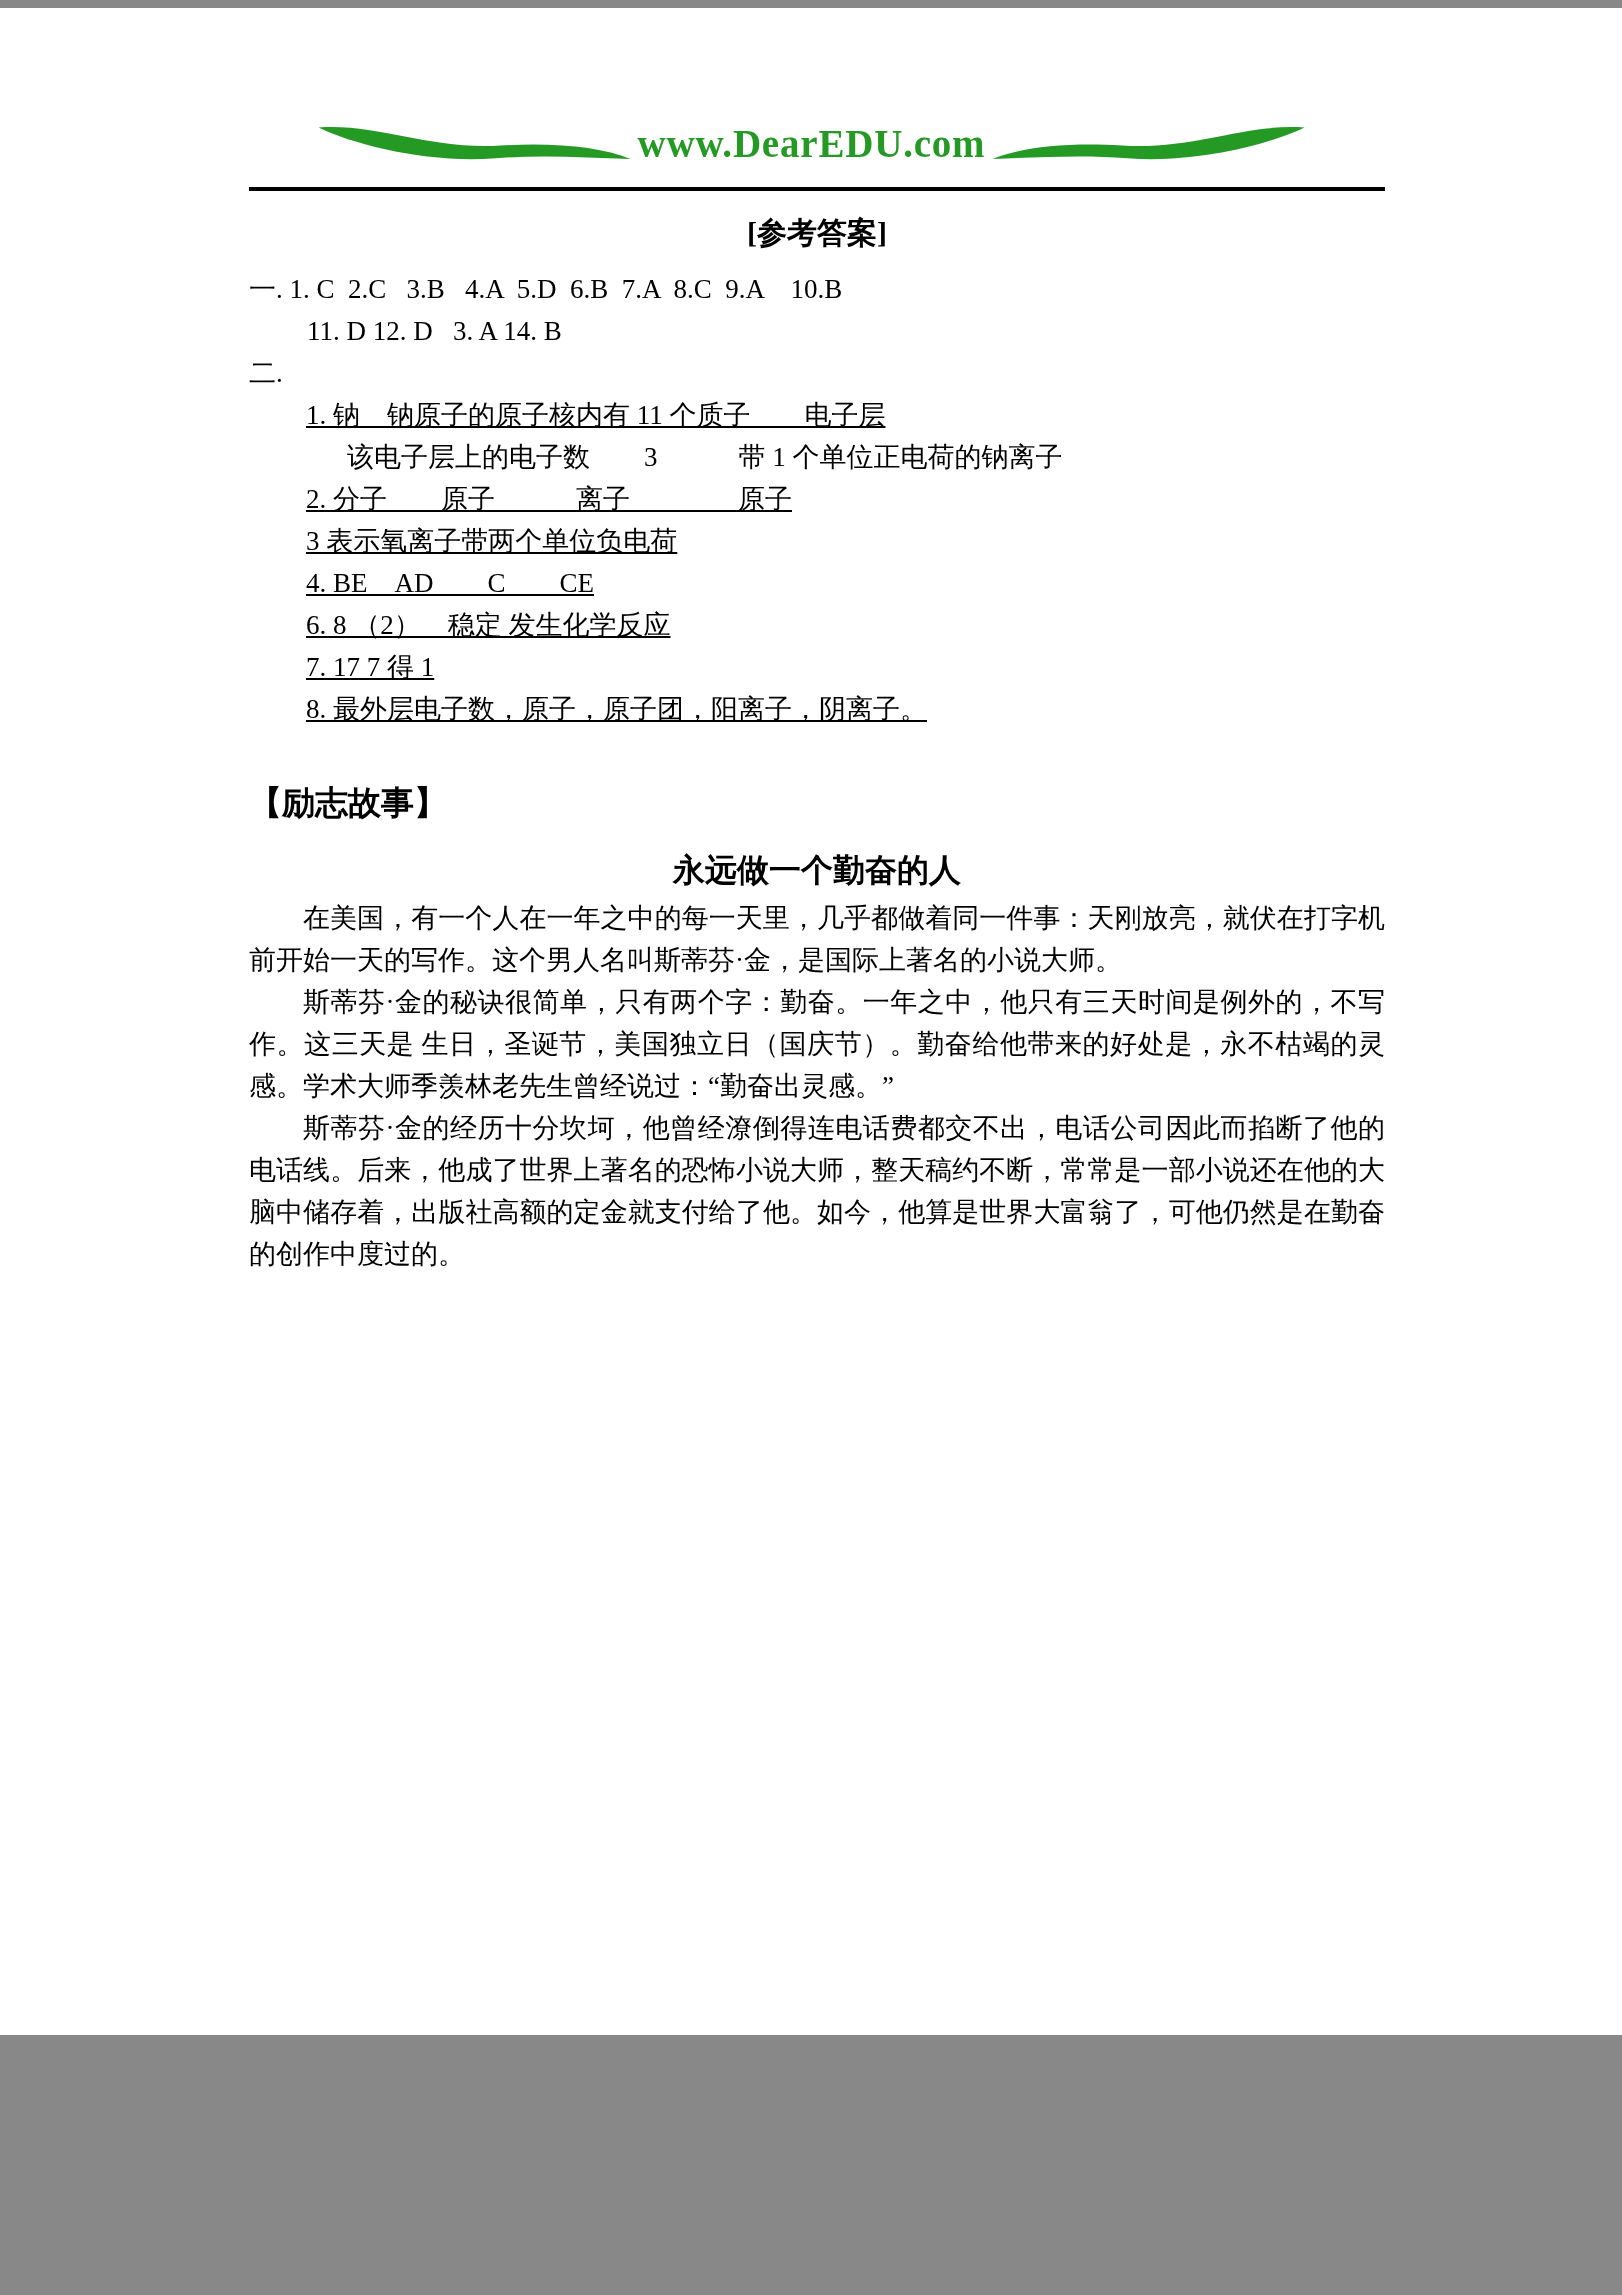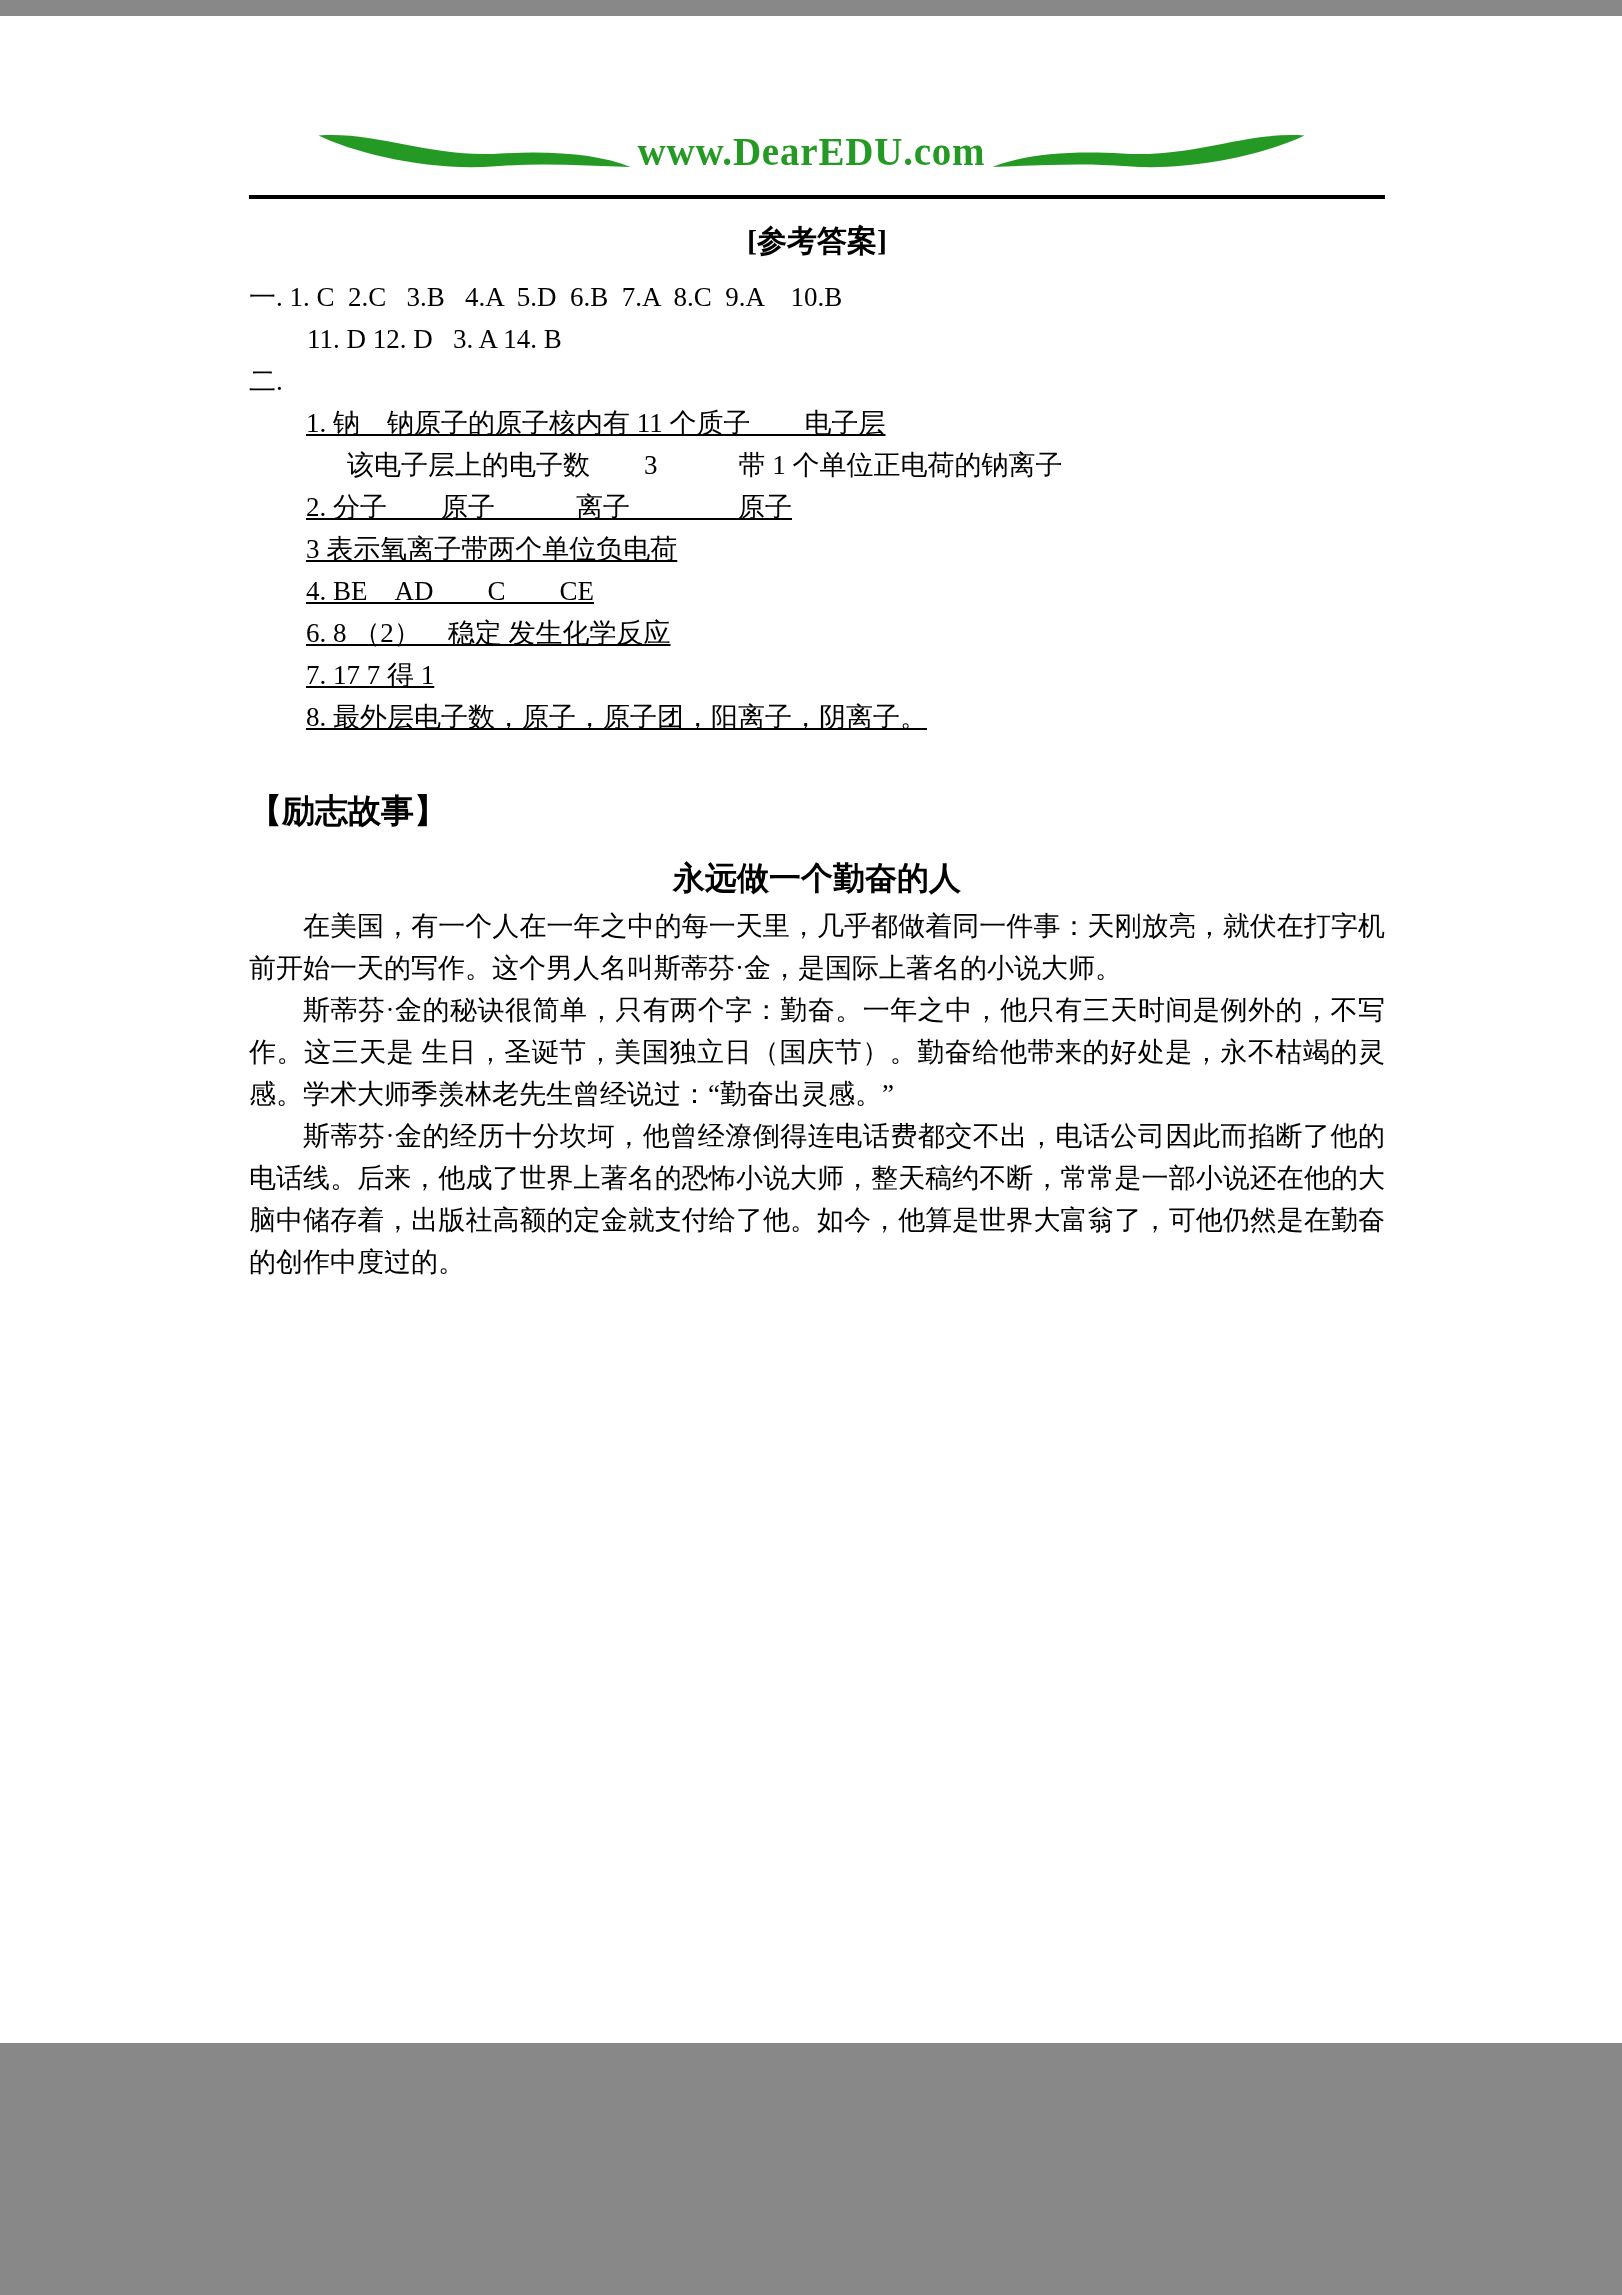--- a/index.html
+++ b/index.html
@@ -1,20 +1,20 @@
 <!DOCTYPE html>
 <html style="font-size:12px"><head>
 <meta charset="utf-8">
 <style>
   html, body { margin: 0; padding: 0; background: #888; }
   .page {
     position: relative;
     width: 1623px;
     height: 2027px;
-    margin: 16px auto;
+    margin: 8px auto;
     background: #ffffff;
     font-family: "Liberation Serif", "DejaVu Serif", serif;
     color: #000;
     overflow: hidden;
   }
   
   .header-row {
     margin: 112px 249px 0 249px;
     height: 47px;
     display: flex;

